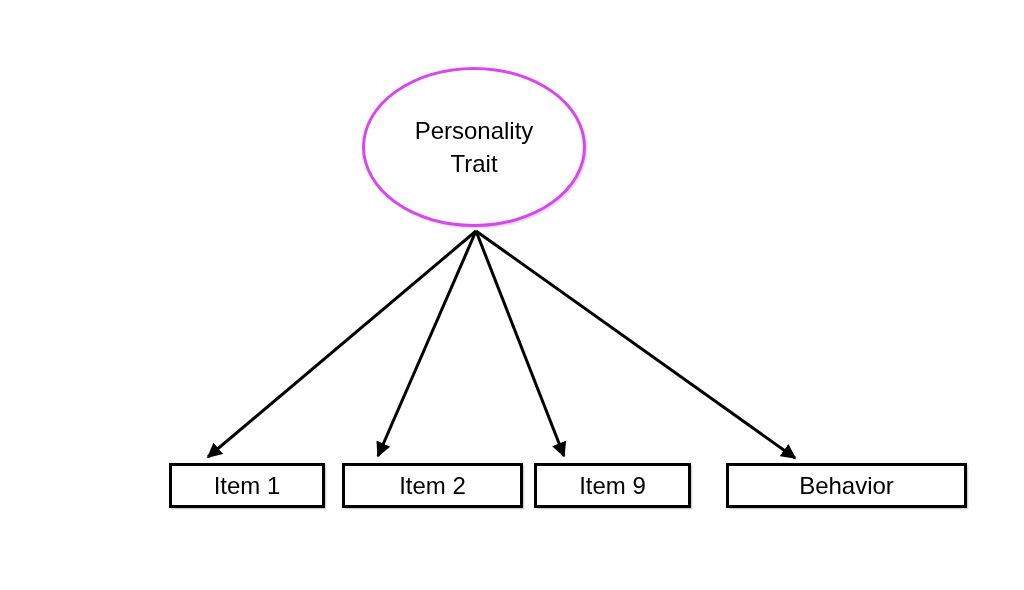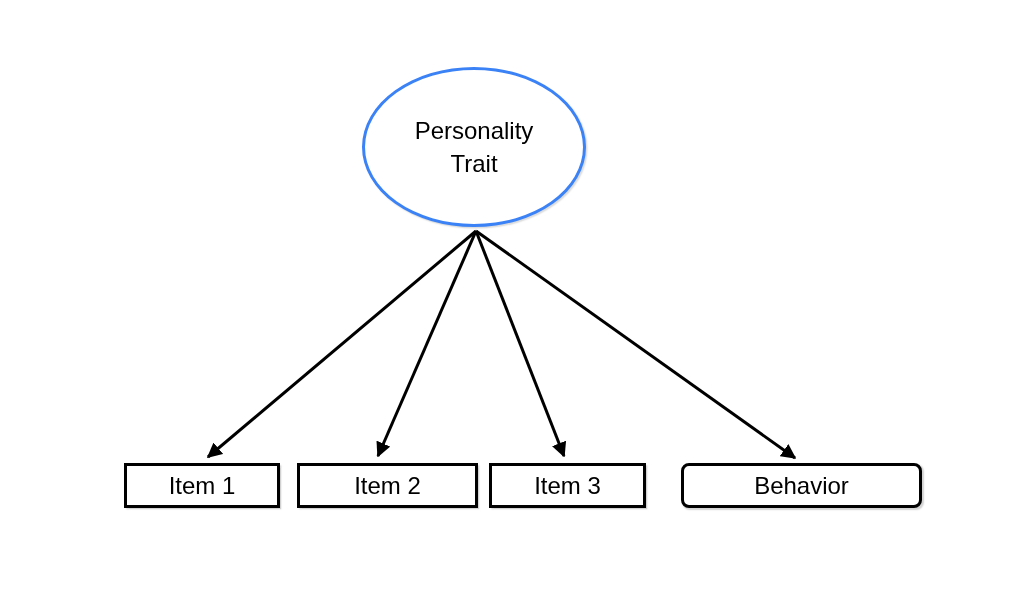--- a/index.html
+++ b/index.html
@@ -15,21 +15,21 @@
     font-family: "Liberation Sans", sans-serif;
     color: #000000;
     overflow: hidden;
   }
   .latent-ellipse {
     position: absolute;
     left: 362px;
     top: 67px;
     width: 224px;
     height: 160px;
-    border: 3px solid #3b82f6;
+    border: 3px solid #d946ef;
     border-radius: 50%;
     background: #ffffff;
     box-sizing: border-box;
     display: flex;
     align-items: center;
     justify-content: center;
     box-shadow: 1.5px 1.5px 1.5px rgba(0,0,0,0.15);
   }
   .latent-ellipse .label {
     display: block;
@@ -44,25 +44,26 @@
     top: 463px;
     height: 45px;
     border: 3px solid #000000;
     background: #ffffff;
     box-sizing: border-box;
     display: flex;
     align-items: center;
     justify-content: center;
     font-size: 24px;
     box-shadow: 1.5px 1.5px 1.5px rgba(0,0,0,0.18);
+    margin-left: 45px;
   }
   .box-item1   { left: 124px; width: 156px; }
   .box-item2   { left: 297px; width: 181px; }
   .box-item3   { left: 489px; width: 157px; }
-  .box-behavior{ left: 681px; width: 241px; border-radius: 8px; }
+  .box-behavior{ left: 681px; width: 241px; }
   .arrows-layer {
     position: absolute;
     left: 0;
     top: 0;
     width: 1024px;
     height: 590px;
     pointer-events: none;
   }
 </style>
 </head>
@@ -88,20 +89,20 @@
 
   <div class="indicator-box box-item1">
     <span>Item 1</span>
   </div>
 
   <div class="indicator-box box-item2">
     <span>Item 2</span>
   </div>
 
   <div class="indicator-box box-item3">
-    <span>Item 3</span>
+    <span>Item 9</span>
   </div>
 
   <div class="indicator-box box-behavior">
     <span>Behavior</span>
   </div>
 
 </div>
 
 </body></html>

